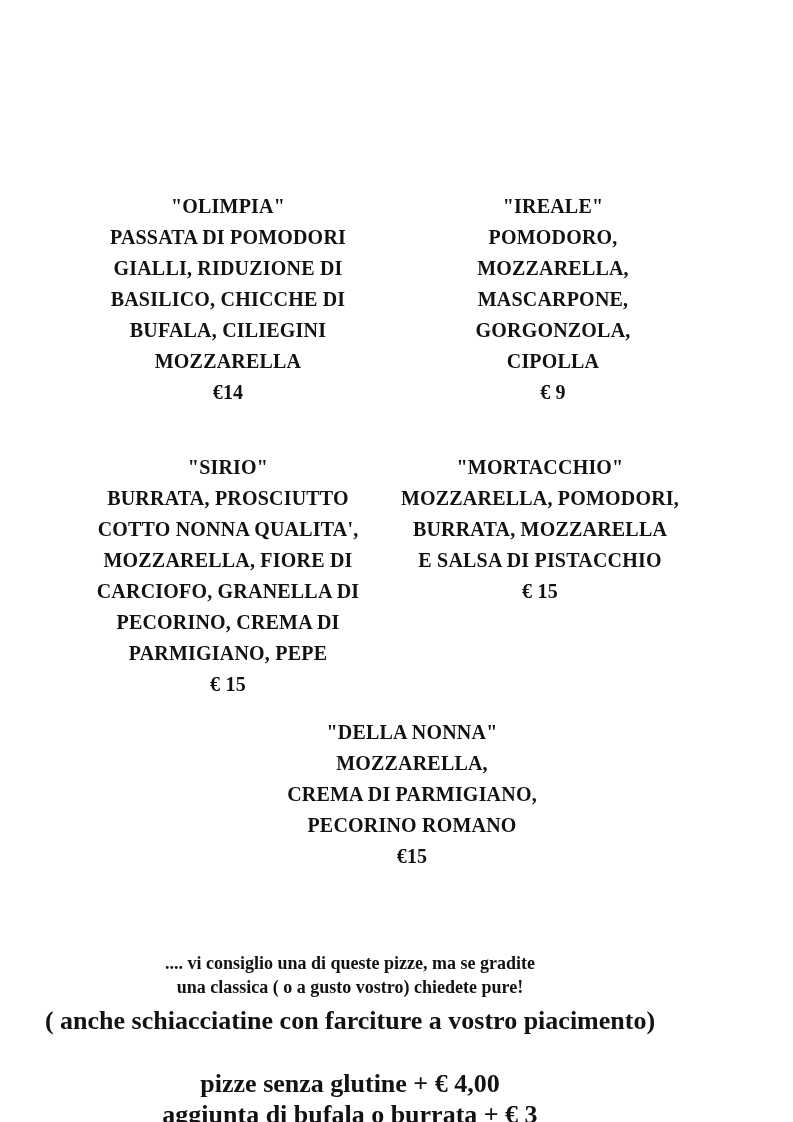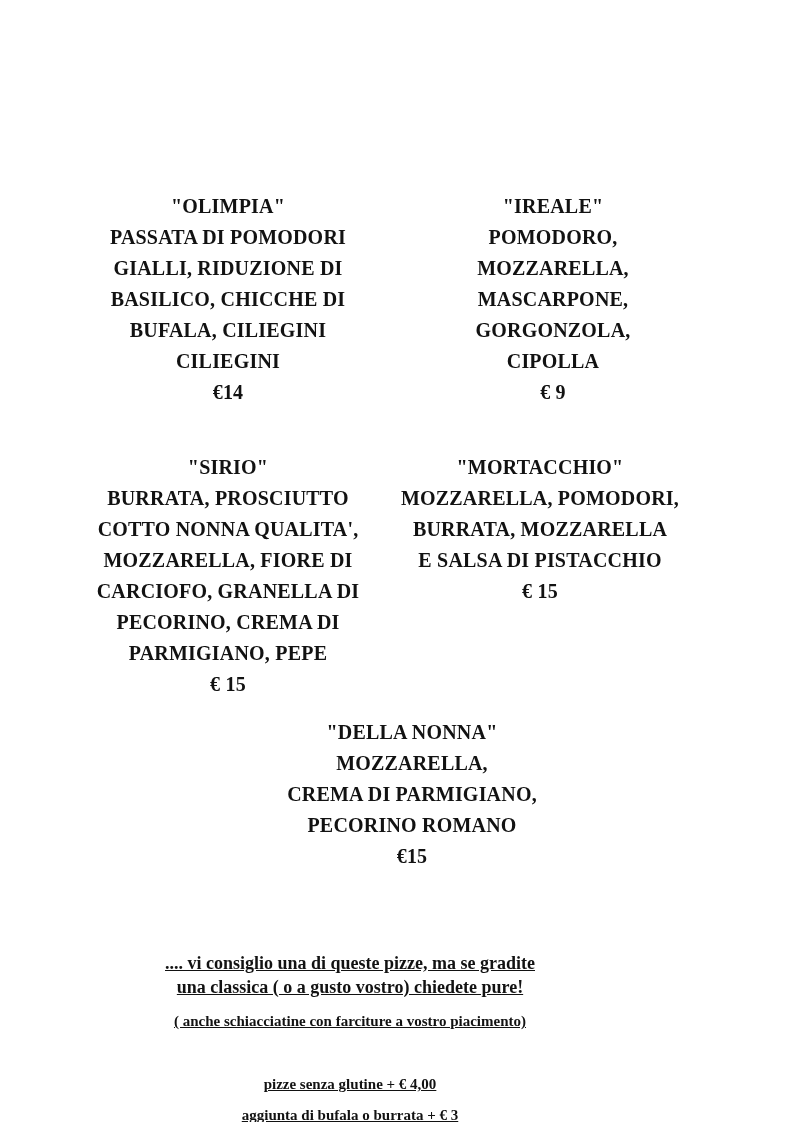--- a/index.html
+++ b/index.html
@@ -21,24 +21,23 @@
     letter-spacing: 0.2px;
     white-space: nowrap;
   }
   .item .line { display: block; }
   .note {
     position: absolute;
     left: 0;
     width: 700px;
     text-align: center;
     white-space: nowrap;
-    text-decoration: underline;
   }
   .note-small { font-size: 18px; line-height: 24px; }
-  .note-large { font-size: 15px; line-height: 24px; }
+  .note-large { font-size: 26px; line-height: 24px; }
   
   .pos-olimpia     { left: 80px;  top: 191px; width: 296px; }
   .pos-ireale      { left: 405px; top: 191px; width: 296px; }
   .pos-sirio       { left: 80px;  top: 452px; width: 296px; }
   .pos-mortacchio  { left: 392px; top: 452px; width: 296px; }
   .pos-della-nonna { left: 264px; top: 717px; width: 296px; }
   .pos-note-1 { top: 951px; }
   .pos-note-2 { top: 1009px; }
   .pos-note-3 { top: 1103px; }
   .pos-note-4 { top: 1072px; }
@@ -47,21 +46,21 @@
 <body>
 
 <div class="page">
 
   <section class="item pos-olimpia">
     <span class="line">"OLIMPIA"</span>
     <span class="line">PASSATA DI POMODORI</span>
     <span class="line">GIALLI, RIDUZIONE DI</span>
     <span class="line">BASILICO, CHICCHE DI</span>
     <span class="line">BUFALA, CILIEGINI</span>
-    <span class="line">CILIEGINI</span>
+    <span class="line">MOZZARELLA</span>
     <span class="line">€14</span>
   </section>
 
   <section class="item pos-ireale">
     <span class="line">"IREALE"</span>
     <span class="line">POMODORO,</span>
     <span class="line">MOZZARELLA,</span>
     <span class="line">MASCARPONE,</span>
     <span class="line">GORGONZOLA,</span>
     <span class="line">CIPOLLA</span>

